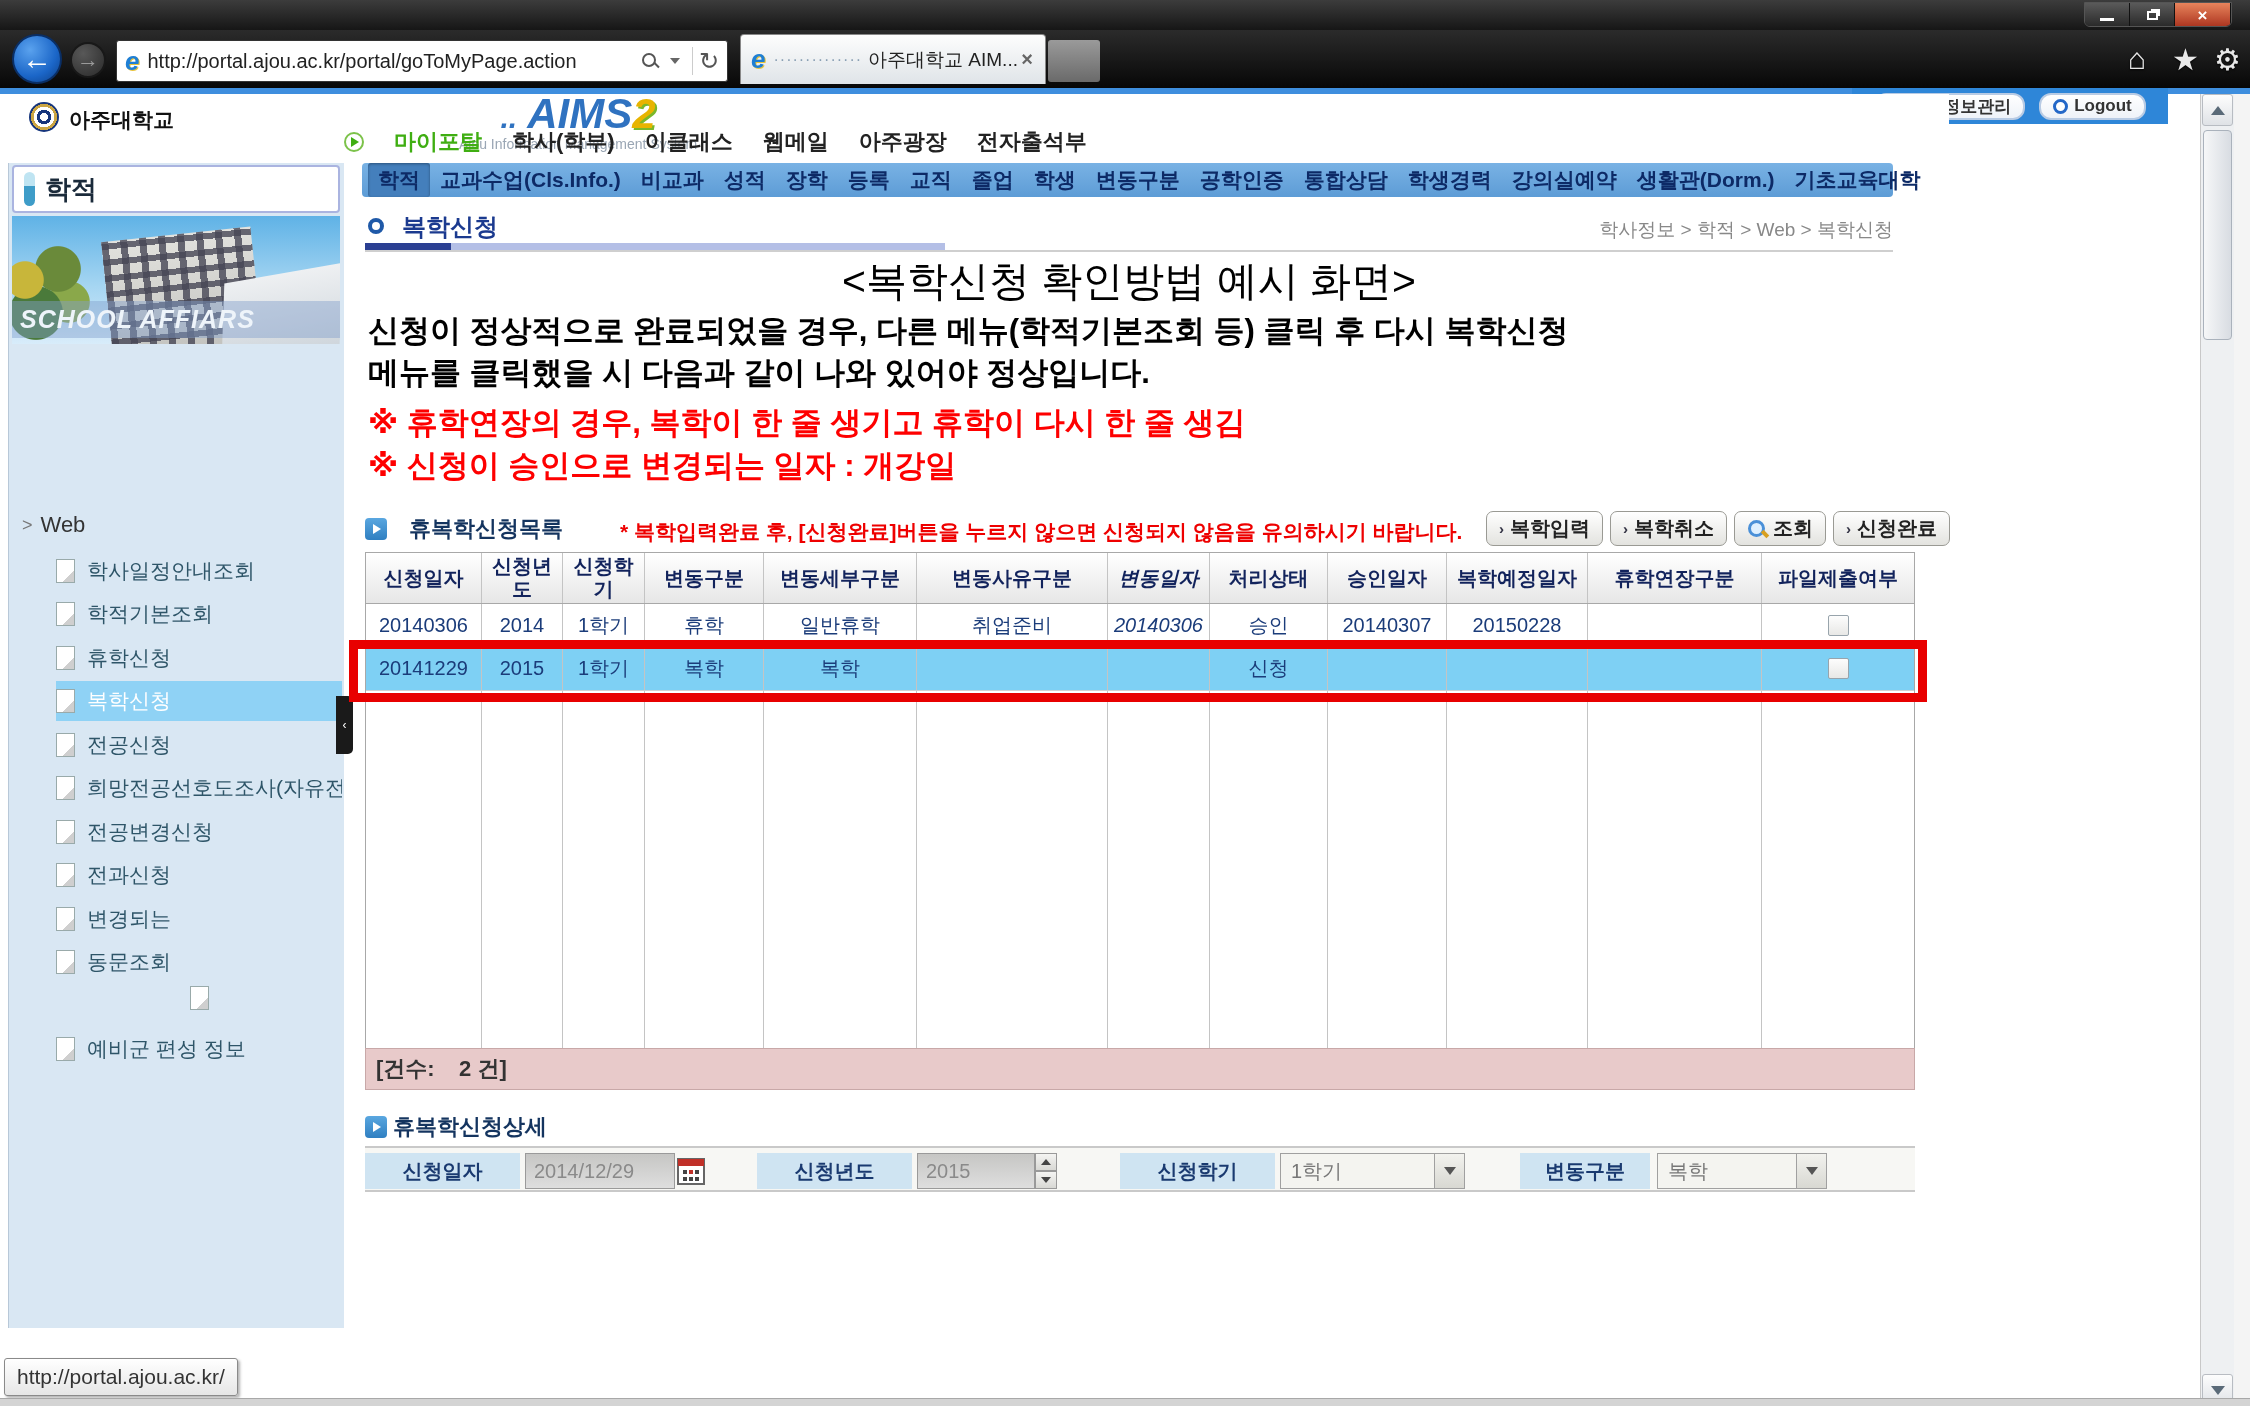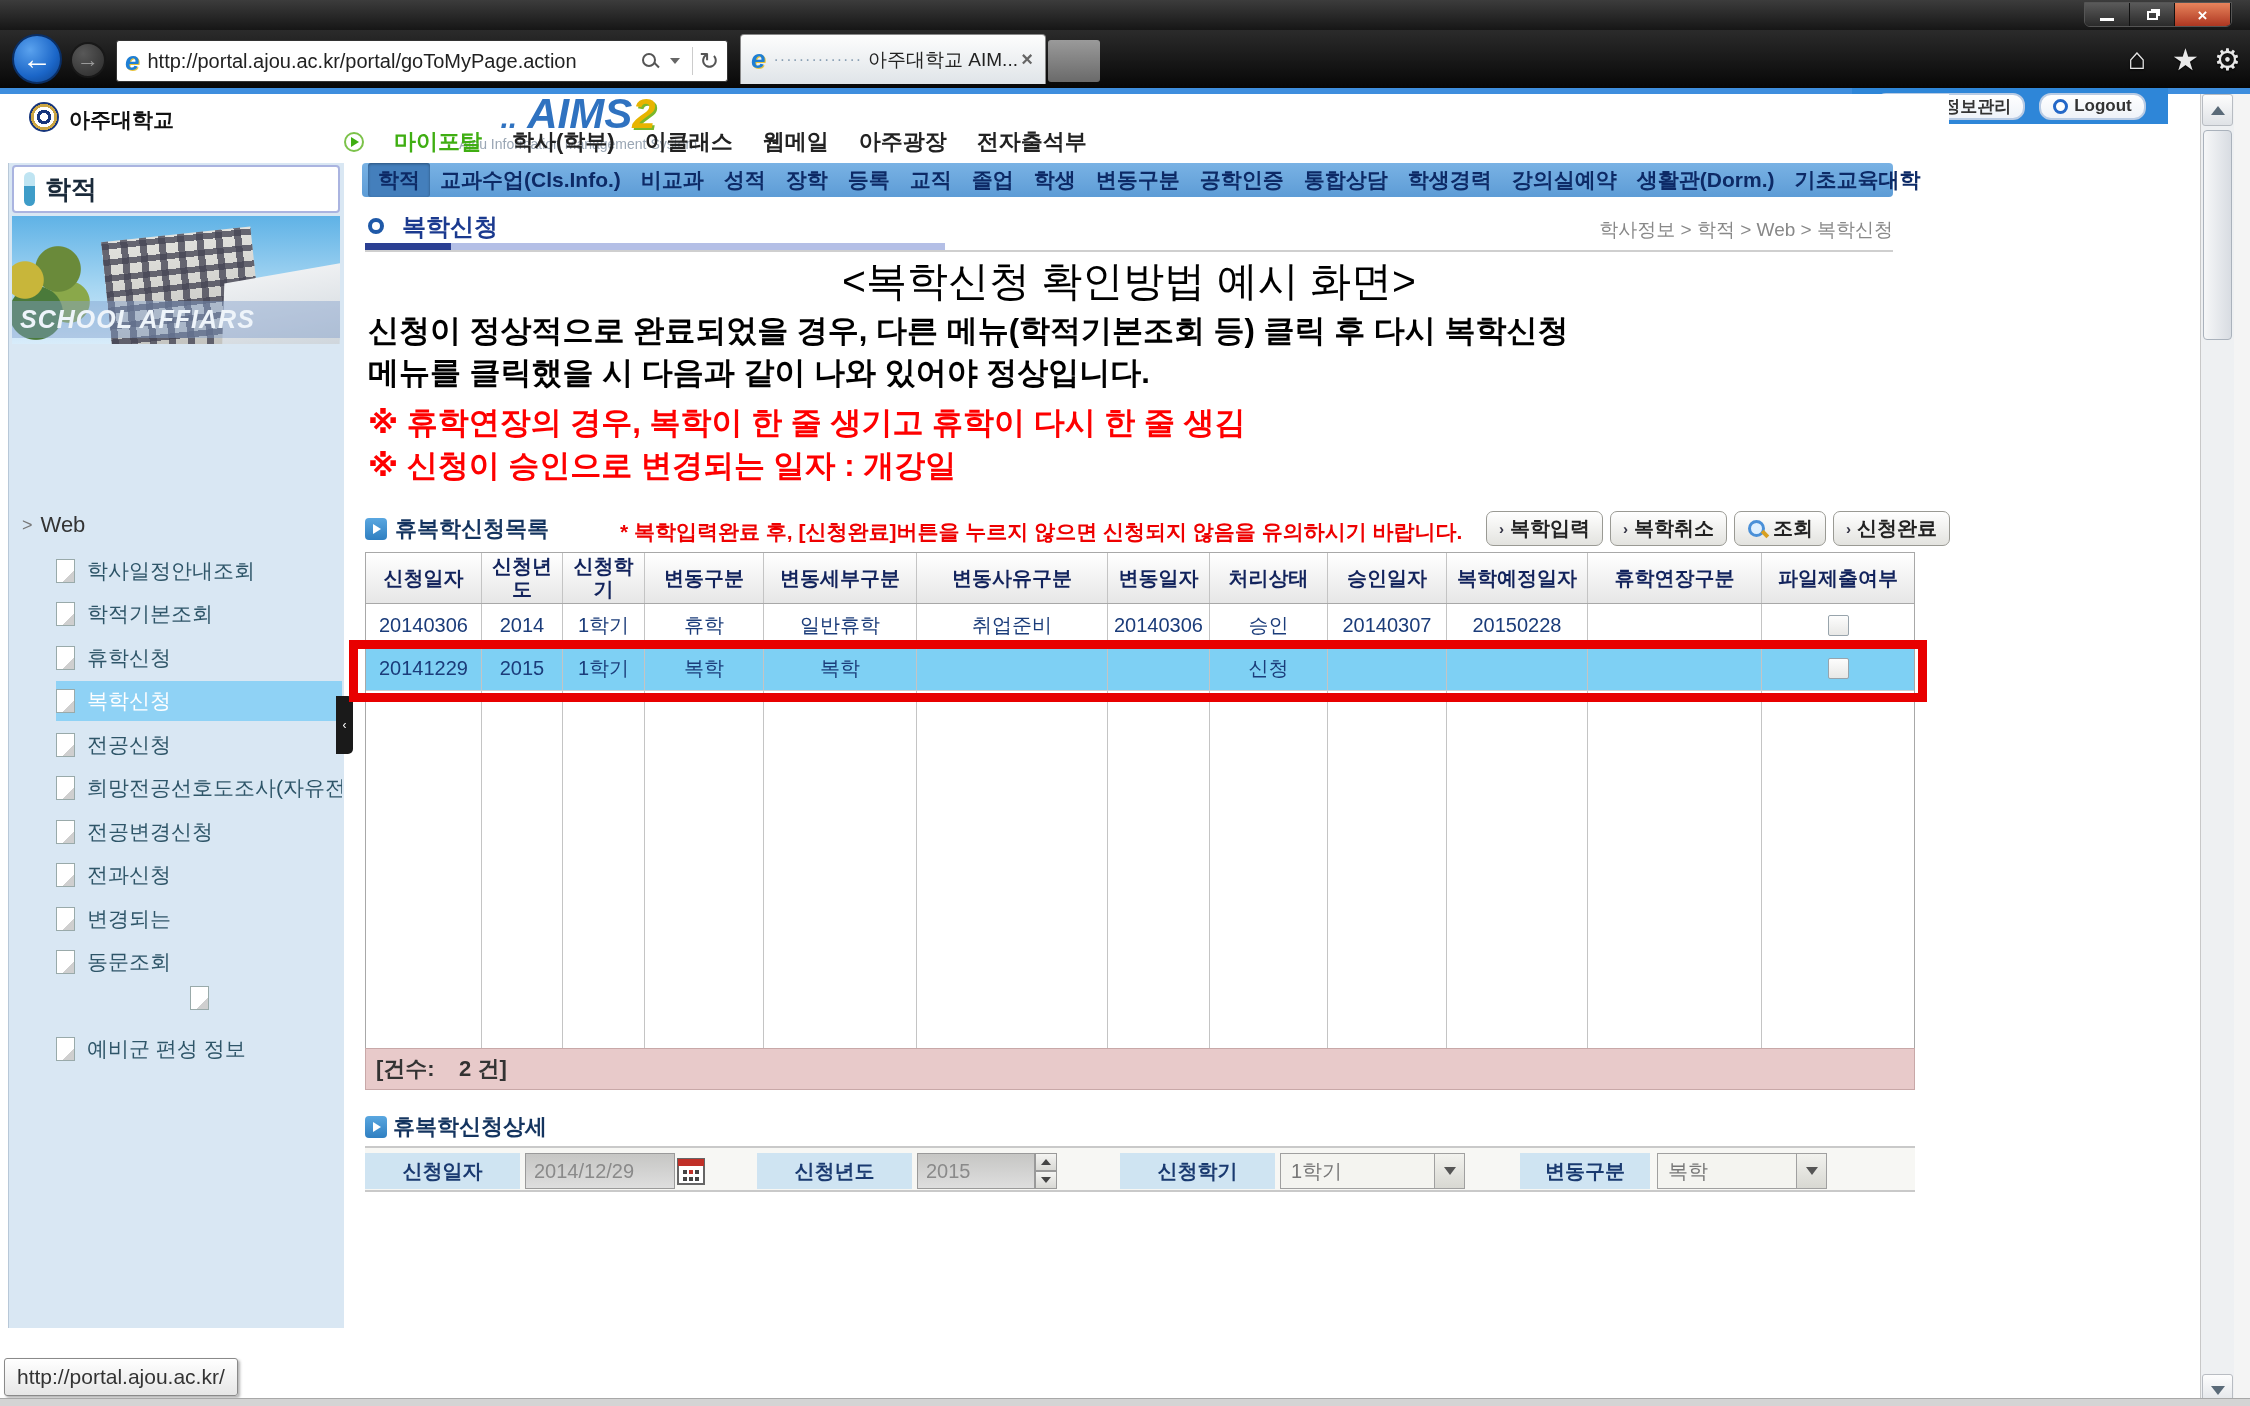--- a/index.html
+++ b/index.html
@@ -94,37 +94,37 @@
   .u3{left:365px;top:250px;width:1528px;height:2px;background:#cfcfcf;}
   #bigheading{left:365px;top:254px;width:1528px;text-align:center;font-size:41px;font-weight:normal;color:#000;}
   .bodyline{left:368px;width:1528px;font-size:31px;font-weight:bold;color:#000;}
   #bl1{top:310px;} #bl2{top:352px;}
   .redline{left:368px;width:1528px;font-size:31px;font-weight:bold;color:#fe0000;}
   #rl1{top:402px;} #rl2{top:445px;}
 
   
   .secicon{width:22px;height:22px;border-radius:4px;background:linear-gradient(180deg,#5aa7e0,#2f7fc1);display:inline-flex;align-items:center;justify-content:center;}
   .secicon::after{content:"";border-left:8px solid #fff;border-top:5px solid transparent;border-bottom:5px solid transparent;margin-left:2px;}
-  #listtitle{left:365px;top:514px;display:flex;align-items:center;gap:8px;}
+  #listtitle{left:365px;top:514px;display:flex;align-items:center;gap:22px;}
   #listtitle .t, #dettitle .t{font-size:22px;font-weight:bold;color:#14345f;}
   #listwarn{left:620px;top:518px;font-size:21px;font-weight:bold;color:#ee0000;}
   #listbtns{left:1486px;top:511px;display:flex;gap:7px;}
   .graybtn{height:35px;background:linear-gradient(180deg,#ffffff,#e3e3df);border:1px solid #9a9a94;border-radius:7px;display:flex;align-items:center;padding:0 12px;gap:6px;font-size:20px;font-weight:bold;color:#222;}
   .btnarrow{color:#334;font-size:15px;font-weight:bold;}
   .magbtn{position:relative;width:20px;height:20px;}
   .magbtn::before{content:"";position:absolute;left:1px;top:1px;width:11px;height:11px;border:3px solid #4a90d8;border-radius:50%;background:#dff0ff;}
   .magbtn::after{content:"";position:absolute;left:14px;top:13px;width:8px;height:4px;background:#d8a020;transform:rotate(45deg);}
 
   
   #gridtable{left:365px;top:552px;width:1550px;border:1px solid #a8a8a8;background:#fff;}
   .trow{display:flex;}
   .tc{border-right:1px solid #c4c4c4;display:flex;align-items:center;justify-content:center;text-align:center;overflow:hidden;}
   .tc:last-child{border-right:none;}
   .c1{width:116px;} .c2{width:81px;} .c3{width:82px;} .c4{width:119px;} .c5{width:153px;} .c6{width:191px;}
-  .c7{width:102px;} .c8{width:118px;} .c9{width:119px;} .c10{width:141px;} .c11{width:174px;} .c12{width:152px;flex:1;}
+  .c7{width:102px;font-style:italic;} .c8{width:118px;} .c9{width:119px;} .c10{width:141px;} .c11{width:174px;} .c12{width:152px;flex:1;}
   #thead{height:51px;background:linear-gradient(180deg,#ffffff,#e6e6e6);border-bottom:1px solid #a8a8a8;}
   #thead .tc{font-size:20px;font-weight:bold;color:#12235c;line-height:1.15;padding:0 4px;word-break:break-all;}
   .drow{height:43px;}
   .drow .tc{font-size:20px;color:#1b3c7a;}
   #row1{border-bottom:1px solid #d0d0d0;}
   #row2{background:#7ed0f4;}
   #emptyrows{height:359px;border-top:1px solid #d0d0d0;}
   #emptyrows .tc{height:100%;}
   .chk{width:21px;height:21px;background:linear-gradient(180deg,#fdfdfd,#e8e8e6);border:1px solid #98a4ac;border-radius:2px;}
   #countbar{left:365px;top:1048px;width:1550px;height:42px;background:#e8caca;border:1px solid #c8a8a8;display:flex;align-items:center;}

